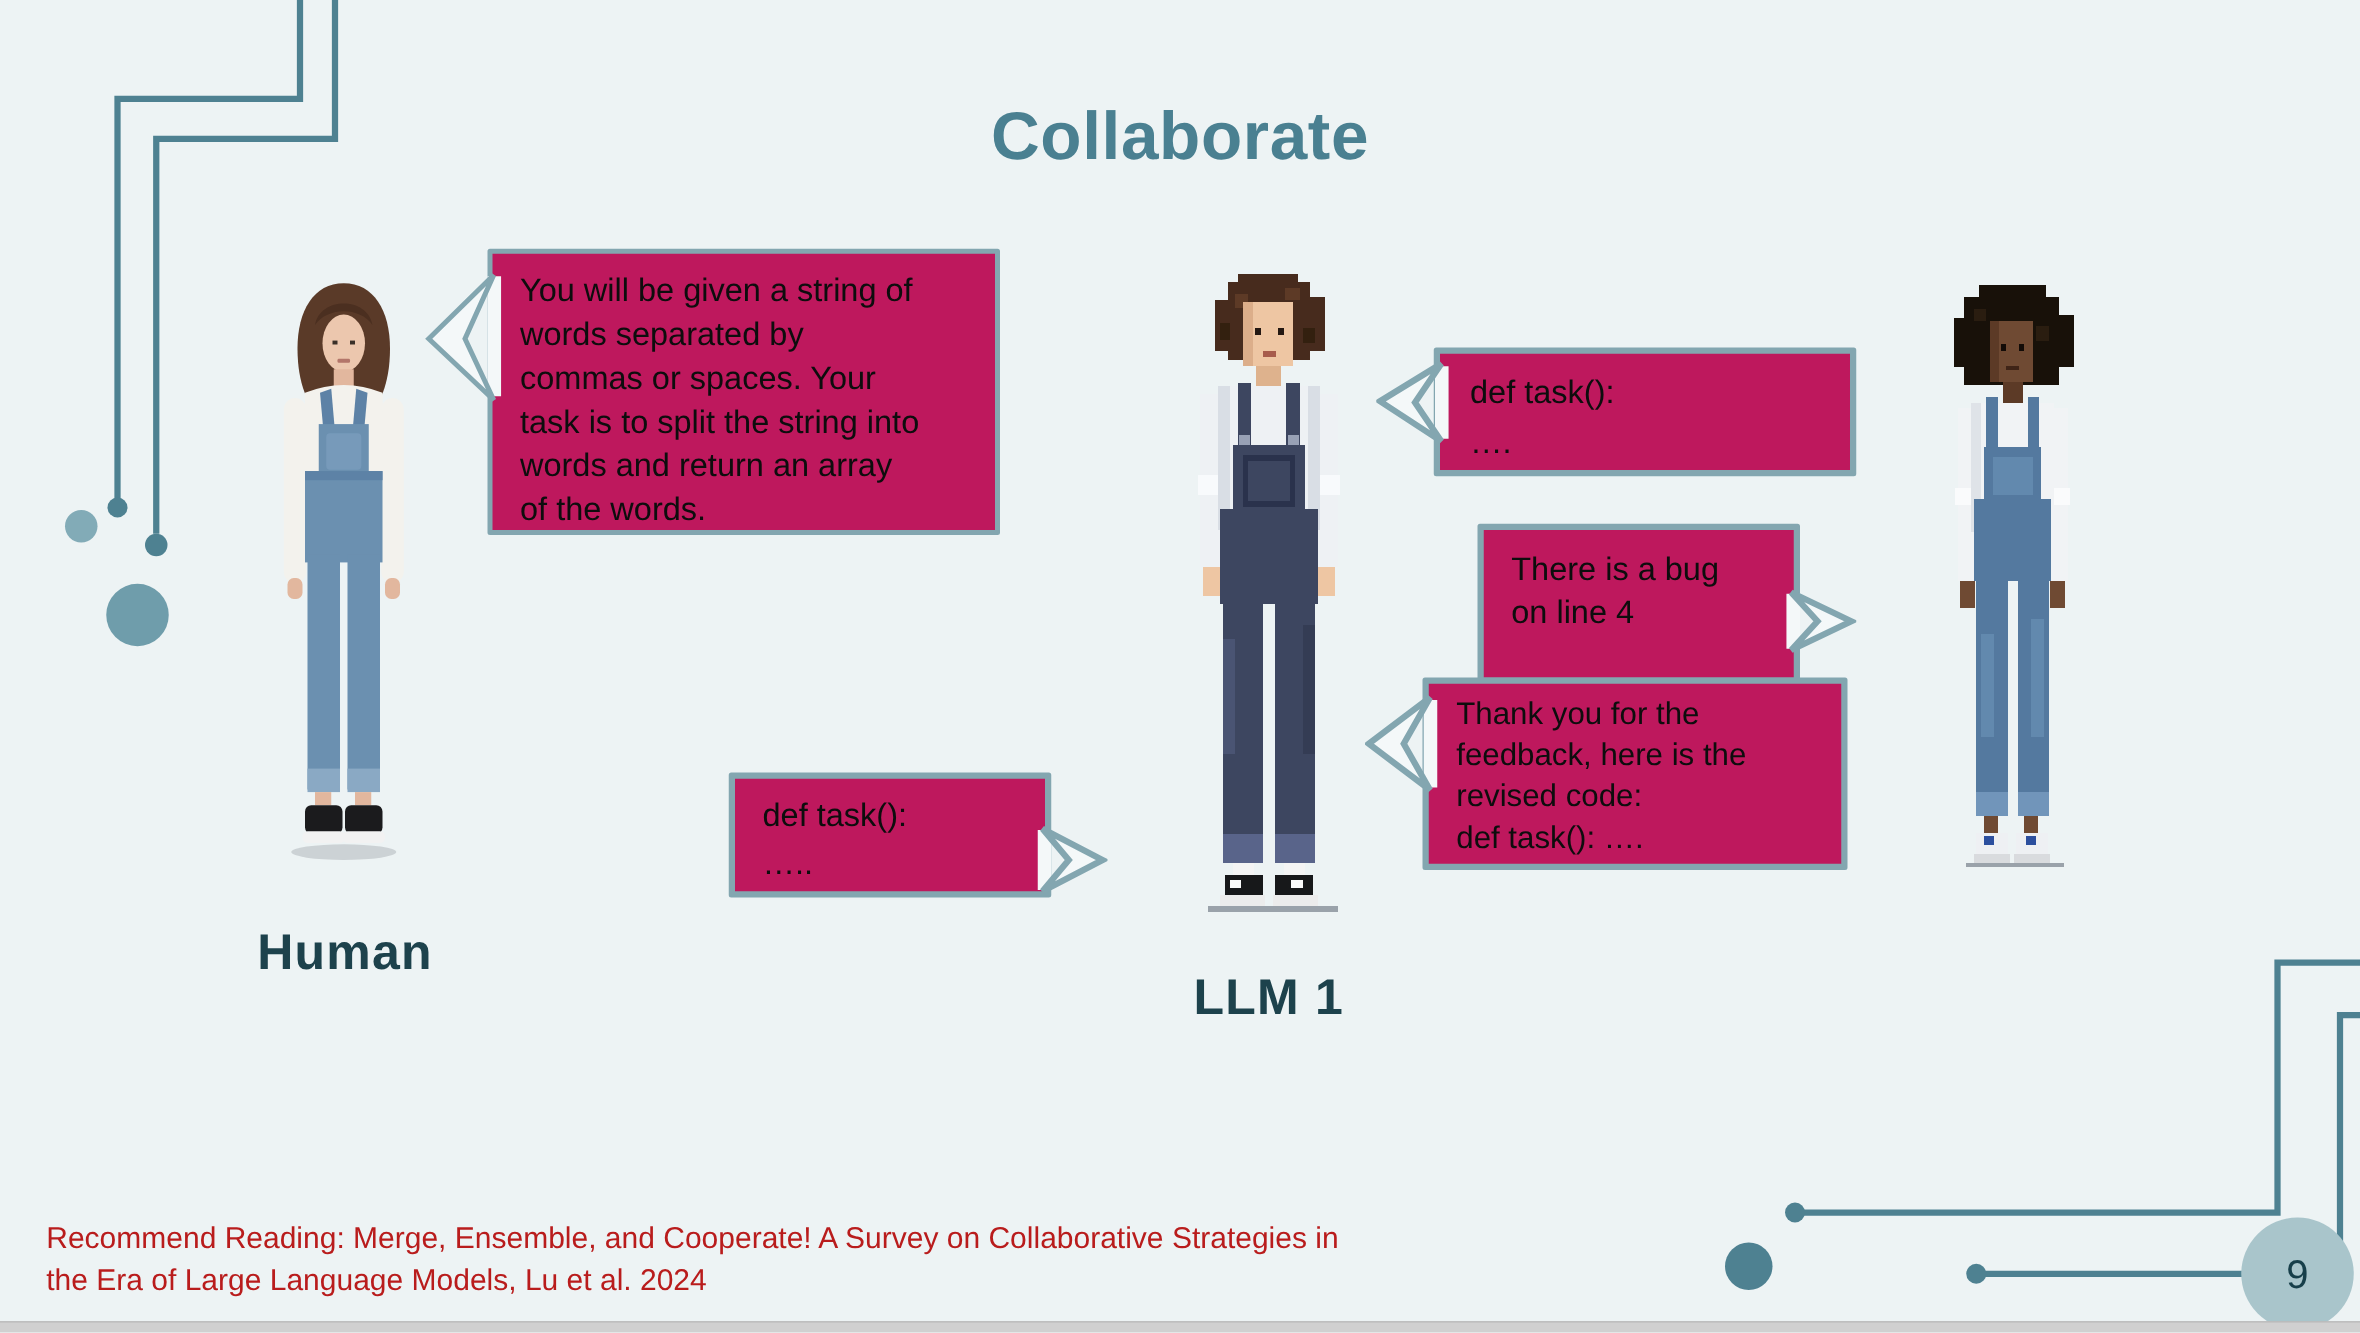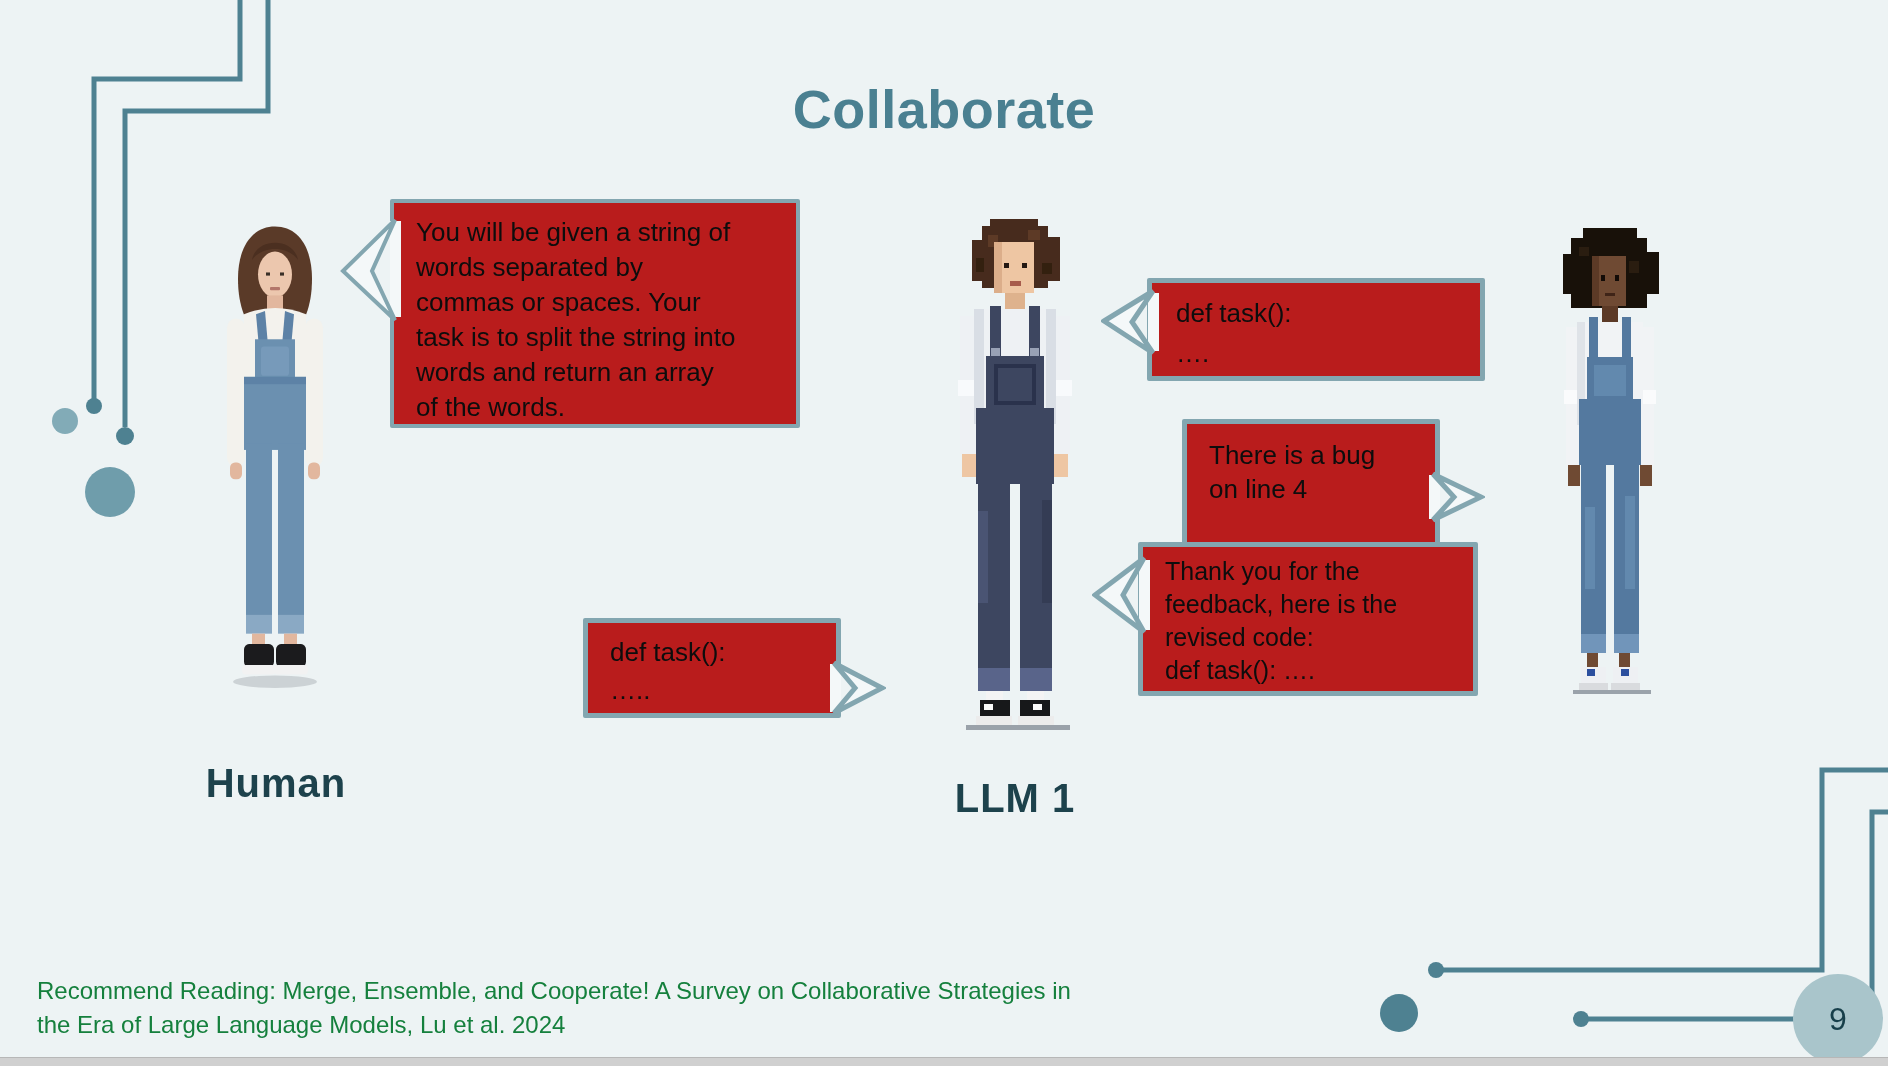--- a/index.html
+++ b/index.html
@@ -20,30 +20,30 @@
   .title-sub{font-size:35px;font-weight:bold;margin-left:14px;letter-spacing:0.2px;}
 
   
   .actor-label{
     position:absolute;width:220px;text-align:center;
     font-size:40px;font-weight:bold;color:#1d424c;letter-spacing:1px;
   }
 
   
   .bubble{
-    position:absolute;background:#b91c1c;border:5px solid #83a6b0;
+    position:absolute;background:#be185d;border:5px solid #83a6b0;
     border-radius:2px;box-sizing:border-box;color:#0d0d0d;
   }
   .bubble .txt{white-space:pre-line;font-size:26px;line-height:34px;}
   .tail{position:absolute;}
 
   
   .footer{
     position:absolute;left:37px;top:974px;font-size:24px;line-height:34px;
-    color:#15803d;white-space:pre-line;
+    color:#b91c1c;white-space:pre-line;
   }
   .page-badge{
     position:absolute;left:1793px;top:974px;width:90px;height:90px;
     border-radius:50%;background:#a9c5cb;color:#173f4a;
     font-size:32px;line-height:90px;text-align:center;z-index:5;
   }
   .bottom-bar{
     position:absolute;left:0;top:1057px;width:1888px;height:9px;
     background:#d0d0d0;border-top:1px solid #b7b7b7;box-sizing:border-box;z-index:6;
   }
@@ -102,21 +102,21 @@
       <rect x="46" y="384" width="26" height="18" fill="#8aa9c4"></rect>
       <rect x="78" y="384" width="26" height="18" fill="#8aa9c4"></rect>
       <rect x="52" y="402" width="13" height="10" fill="#e2b79e"></rect>
       <rect x="84" y="402" width="13" height="10" fill="#e2b79e"></rect>
       <rect x="44" y="412" width="30" height="22" rx="5" fill="#1b1b1d"></rect>
       <rect x="76" y="412" width="30" height="22" rx="5" fill="#1b1b1d"></rect>
       <rect x="42" y="432" width="34" height="9" rx="4" fill="#f2f2f2"></rect>
       <rect x="74" y="432" width="34" height="9" rx="4" fill="#f2f2f2"></rect>
     </svg>
   </div>
-  <div class="actor-label" style="left:166px;top:740px;margin-top:21px;">Human</div>
+  <div class="actor-label" style="left:166px;top:740px;">Human</div>
 
   <div class="abs pixel" style="left:930px;top:212px;">
     <svg width="170" height="520" viewBox="0 0 170 452" preserveAspectRatio="none">
       <rect x="52" y="12" width="66" height="54" fill="#472b1d"></rect>
       <rect x="42" y="24" width="14" height="36" fill="#472b1d"></rect>
       <rect x="114" y="22" width="16" height="38" fill="#472b1d"></rect>
       <rect x="60" y="6" width="48" height="10" fill="#472b1d"></rect>
       <rect x="58" y="20" width="10" height="10" fill="#5d3a26"></rect>
       <rect x="98" y="16" width="12" height="8" fill="#5d3a26"></rect>
       <rect x="46" y="40" width="8" height="12" fill="#33200f"></rect>

